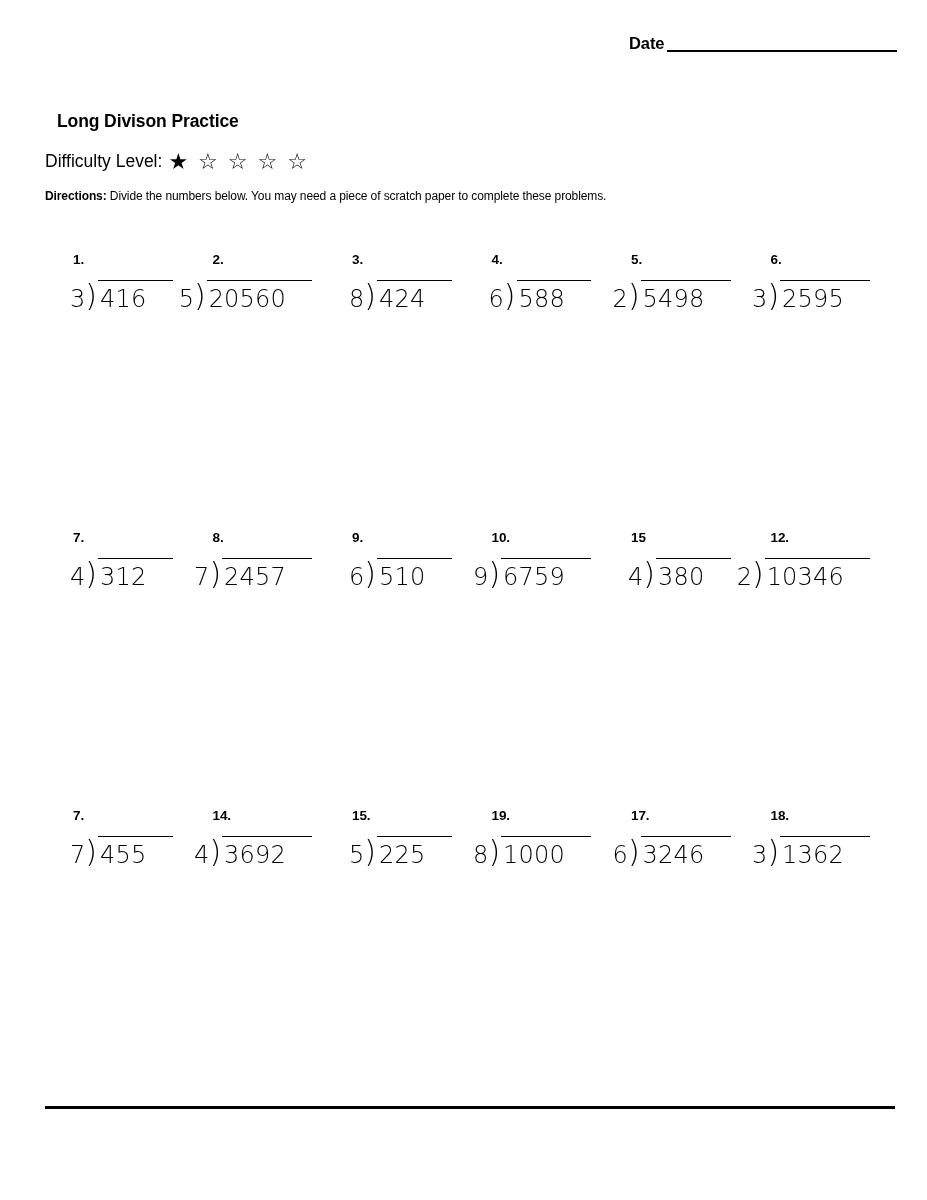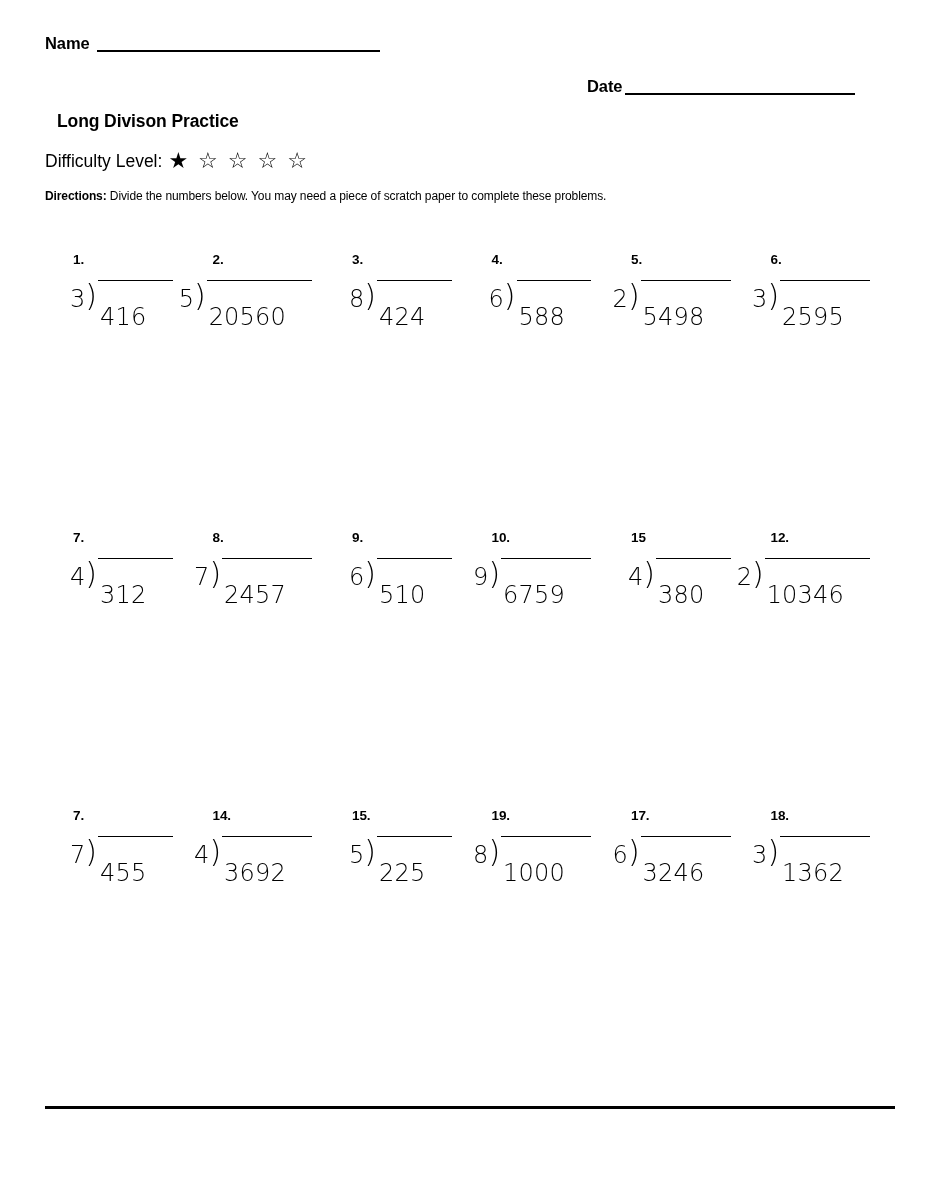--- a/index.html
+++ b/index.html
@@ -34,21 +34,21 @@
     width: 837px;
     height: 26px;
   }
   .id-field {
     position: absolute;
     display: flex;
     align-items: flex-end;
     white-space: nowrap;
   }
   .id-field.name-field { left: 0px; top: 0px; }
-  .id-field.date-field { left: 542px; top: 0px; margin-top: 43px; }
+  .id-field.date-field { left: 584px; top: 0px; }
 
   .id-label {
     font-size: 16.5px;
     font-weight: bold;
     letter-spacing: -0.1px;
     line-height: 18px;
   }
   .id-rule {
     display: inline-block;
     border-bottom: 2.3px solid #000;
@@ -65,20 +65,21 @@
   }
   .worksheet-title {
     font-size: 17.5px;
     font-weight: bold;
     line-height: 21px;
     letter-spacing: -0.1px;
     margin: 12px;
   }
   .difficulty-row {
     display: flex;
+    align-items: center;
     font-size: 17.5px;
     line-height: 23px;
     margin-top: 18px;
     white-space: nowrap;
   }
   .difficulty-label { font-weight: normal; }
   .stars {
     margin-left: 6px;
     font-size: 22px;
     line-height: 22px;
@@ -147,21 +148,21 @@
   .bracket-curve {
     font-size: 30px;
     line-height: 30px;
     padding-top: 1px;
     font-family: "DejaVu Sans", sans-serif;
     font-weight: 300;
     margin-right: 1px;
   }
   .dividend-wrap {
     border-top: 1.6px solid #000;
-    padding-top: 21px;
+    padding-top: 3px;
     padding-right: 26px;
     padding-left: 2px;
   }
   .dividend {
     letter-spacing: 0.2px;
   }
 
   
   .bottom-rule {
     position: absolute;
@@ -170,24 +171,20 @@
     width: 850px;
     border-top: 3px solid #000;
   }
 </style>
 </head>
 <body>
 
 <div class="page">
 
   <div class="id-row">
-    <div class="id-field name-field">
-      <span class="id-label">Name</span>
-      <span class="id-rule"></span>
-    </div>
     <div class="id-field date-field">
       <span class="id-label">Date</span>
       <span class="id-rule"></span>
     </div>
   </div>
 
   <div class="title-block">
     <h1 class="worksheet-title">Long Divison Practice</h1>
     <div class="difficulty-row">
       <span class="difficulty-label">Difficulty Level:</span>

